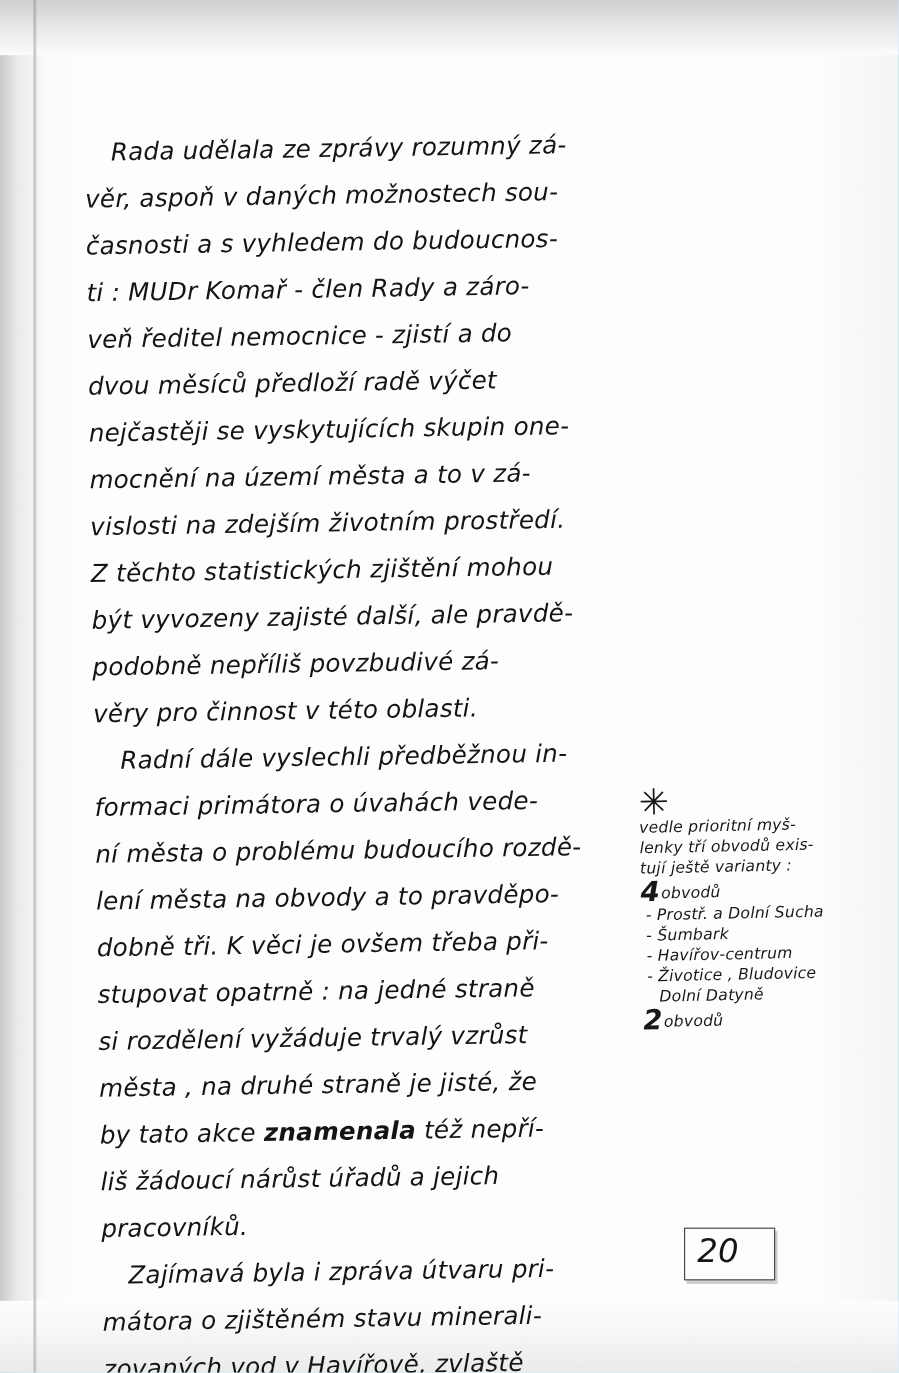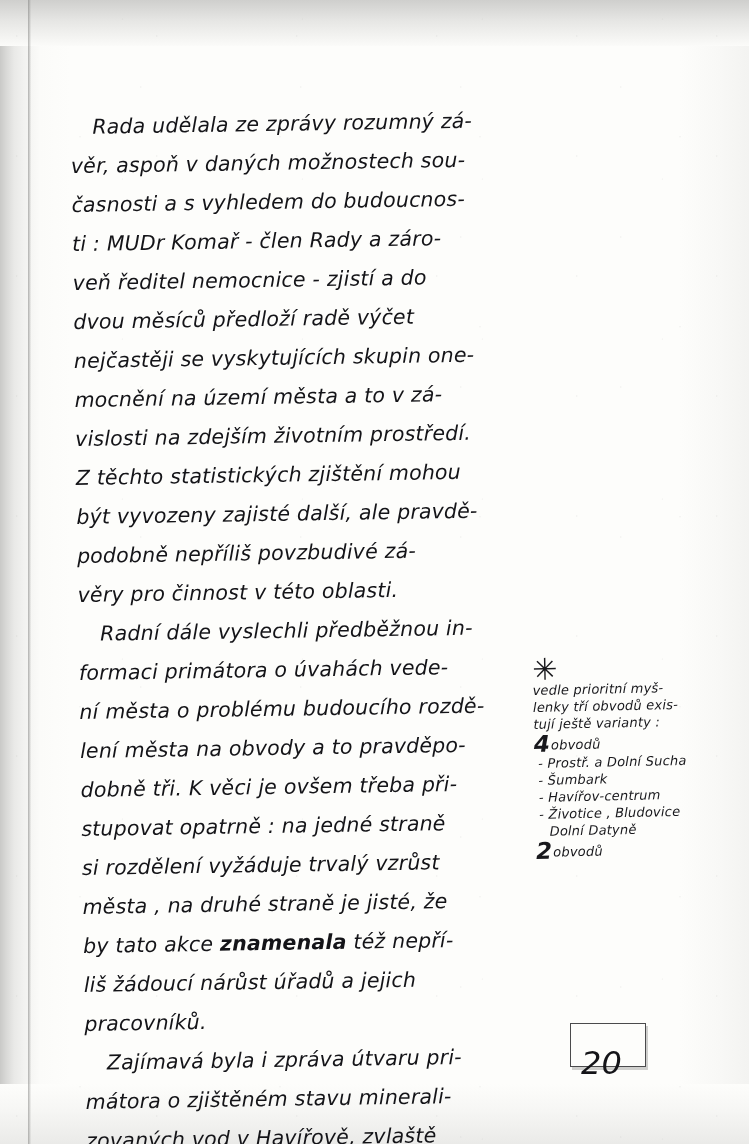--- a/index.html
+++ b/index.html
@@ -140,22 +140,22 @@
     top: 975px;
     width: 74px;
     height: 42px;
     border: 1.4px solid #4a4a4c;
     box-shadow: 2px 3px 0 rgba(170,170,168,0.55);
     background: transparent;
   }
   .page-number-box .num {
     position: absolute;
     left: 10px;
-    top: 20px;
-    font-size: 32px;
+    top: 4px;
+    font-size: 27px;
     font-style: italic;
     color: #141418;
   }
 
   
   .speckle {
     position: absolute;
     left: 0; top: 0; width: 749px; height: 1144px;
     pointer-events: none;
     opacity: 0.35;

